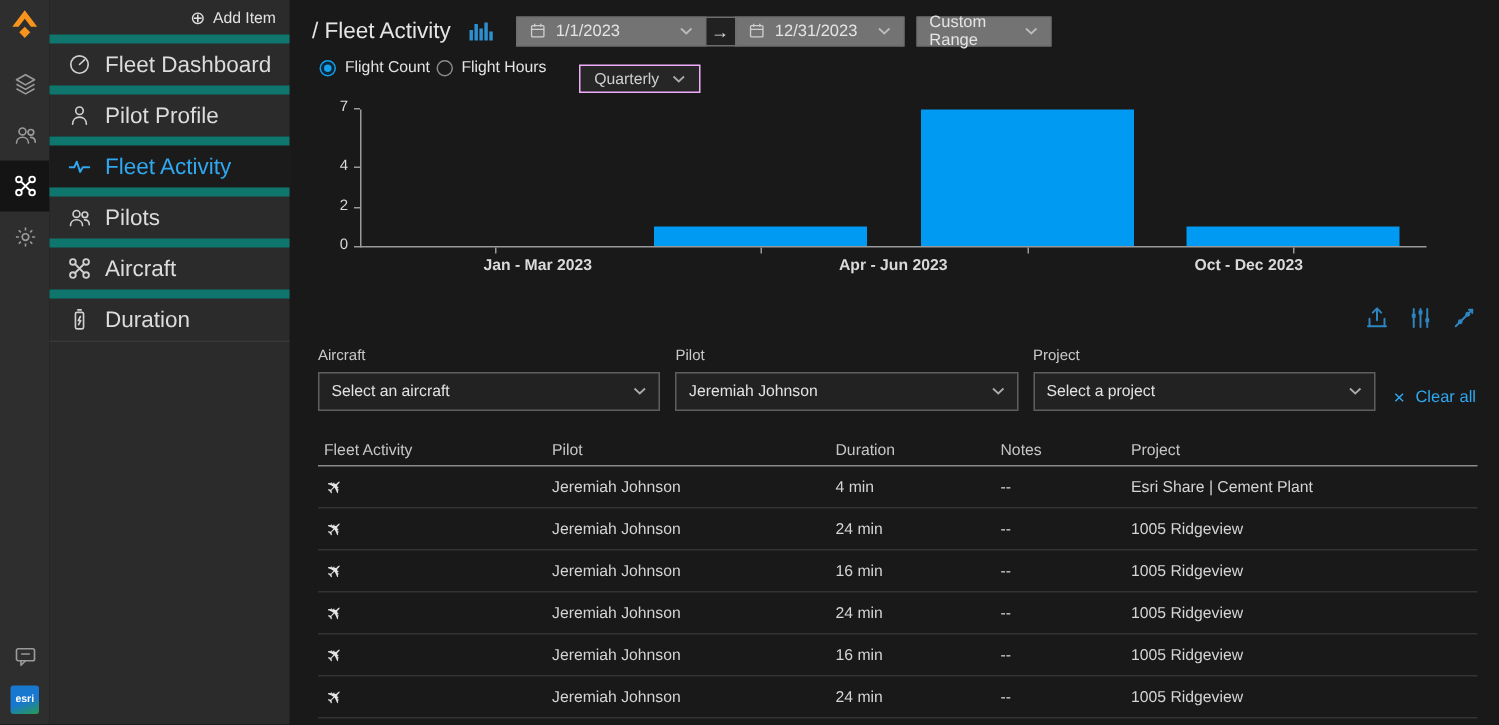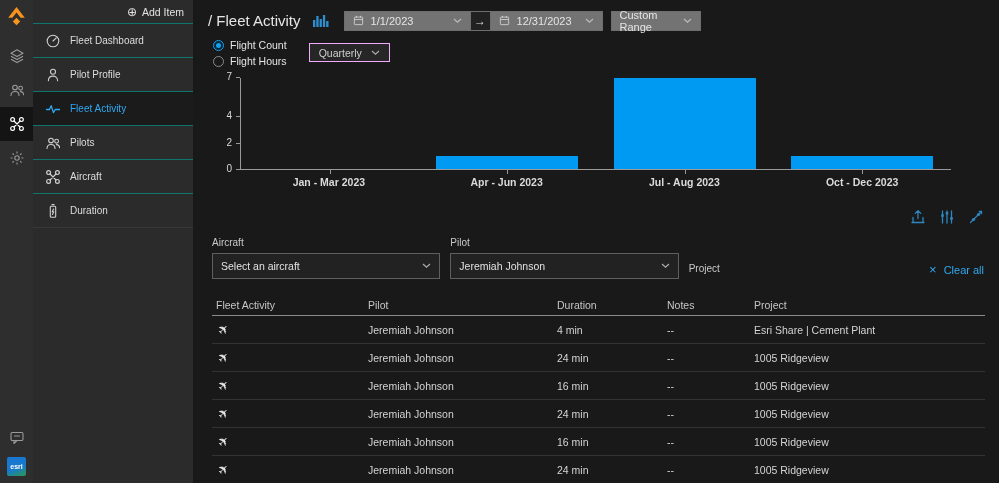--- a/index.html
+++ b/index.html
@@ -18,39 +18,39 @@
   .logo-tile { width: 33px; height: 33px; display: flex; align-items: center; justify-content: center; margin-bottom: 6px; cursor: pointer; }
   .rail-item { width: 33px; height: 34px; display: flex; align-items: center; justify-content: center; color: #9a9a9a; cursor: pointer; }
   .rail-item.active { background: #141414; color: #ffffff; }
   .rail-bottom { margin-top: auto; display: flex; flex-direction: column; align-items: center; gap: 12px; padding-bottom: 7px; }
   .esri-logo { width: 19px; height: 19px; background: linear-gradient(160deg,#1878cf 55%, #2a9a4f 100%); color: #fff; font-size: 7px; font-weight: bold; display: flex; align-items: center; justify-content: center; border-radius: 2px; cursor: pointer; }
 
   
   .sidebar { width: 160px; background: #2b2b2b; flex-shrink: 0; }
   .add-item { height: 23px; display: flex; align-items: center; justify-content: flex-end; gap: 5px; padding: 0 9px; font-size: 10.5px; color: #e2e2e2; cursor: pointer; }
   .add-item .plus { font-size: 12px; line-height: 1; color: #e2e2e2; }
-  .menu-item { height: 34px; display: flex; align-items: center; gap: 9px; padding: 0 12px; border-top: 1px solid #0f766e; color: #dcdcdc; font-size: 10px; cursor: pointer; }
+  .menu-item { height: 34px; display: flex; align-items: center; gap: 9px; padding: 0 12px; border-top: 6px solid #0f766e; color: #dcdcdc; font-size: 15px; cursor: pointer; }
   .menu-item .mi-icon { width: 16px; height: 16px; color: #cfcfcf; flex-shrink: 0; }
   .menu-item.selected { background: #1b1b1b; color: #2fa8ef; }
   .menu-item.selected .mi-icon { color: #2fa8ef; }
   .sidebar-end { border-top: 1px solid #383838; }
 
   
   .main { flex: 1; padding: 0 14px 0 15px; min-width: 0; }
 
   .header-row { display: flex; align-items: center; margin-top: 10px; height: 21px; }
   .title { font-size: 15px; color: #e5e5e5; font-weight: 400; white-space: nowrap; }
   .title-icon { margin-left: 11px; margin-right: 15px; }
   .date-box { display: flex; align-items: center; gap: 7px; background: #737373; border: 1px solid #6e6e6e; height: 20px; padding: 0 8px; font-size: 11px; color: #e4e4e4; cursor: pointer; }
   .date-box .chev { margin-left: auto; color: #bbb; }
   .arrow-box { width: 21px; height: 20px; border: 1px solid #6e6e6e; border-left: none; border-right: none; background: #212121; display: flex; align-items: center; justify-content: center; color: #ddd; font-size: 12px; cursor: pointer; border: 1px solid #6e6e6e; margin: 0 -1px; }
   .range-box { margin-left: 8px; width: 90px; gap: 20px; }
 
   .controls-row { display: flex; align-items: flex-start; margin-top: 8px; gap: 22px; }
-  .radio-col { display: flex; flex-direction: column; gap: 4px; padding-left: 5px; align-items: flex-end; }
+  .radio-col { display: flex; flex-direction: row; gap: 4px; padding-left: 5px; align-items: flex-end; }
   .radio-opt { display: flex; align-items: center; gap: 6px; font-size: 10.5px; color: #e4e4e4; cursor: pointer; }
   .radio { width: 11px; height: 11px; border-radius: 50%; border: 1px solid #8a8a8a; flex-shrink: 0; position: relative; background: transparent; }
   .radio.checked { border: 1.5px solid #14a0ec; background: #0b2636; }
   .radio.checked::after { content: ''; position: absolute; inset: 2px; border-radius: 50%; background: #14a0ec; }
   .interval-btn { display: flex; align-items: center; gap: 9px; border: 1px solid #f0abfc; background: #262626; height: 19px; padding: 0 9px; font-size: 10.5px; color: #cfcfcf; cursor: pointer; margin-top: 4px; }
 
   
   .chart { margin: 11px 34px 0 4px; }
   .chart-body { display: flex; }
   .chart-yaxis { width: 28px; position: relative; height: 92px; flex-shrink: 0; }
@@ -305,21 +305,20 @@
           </div>
           <div class="slot">
             <span class="xtick"></span>
             <div class="bar" style="height: 14.2857%; background: rgb(0, 154, 242);"></div>
           </div>
         </div>
     </div>
     <div class="chart-xlabels">
         <div>Jan - Mar 2023</div>
         <div>Apr - Jun 2023</div>
-        <div>Jul - Aug 2023</div>
         <div>Oct - Dec 2023</div>
       </div>
   </div>
 
   <div class="toolbar-row">
     <span class="tb-icon">
       <svg width="16" height="16" viewBox="0 0 16 16" fill="none" stroke="currentColor" stroke-width="1.3" stroke-linecap="round" stroke-linejoin="round">
         <path d="M8 9.5 V1.8 M5.2 4.4 L8 1.6 L10.8 4.4"></path>
         <path d="M3 8.5 v5 h10 v-5"></path>
         <path d="M2 13.5 h1 M13 13.5 h1"></path>
@@ -361,20 +360,28 @@
         <span>Jeremiah Johnson</span>
         <span class="chev">
           <svg width="9" height="6" viewBox="0 0 9 6" fill="none" stroke="currentColor" stroke-width="1.2">
               <polyline points="1,1 4.5,4.3 8,1"></polyline>
             </svg>
         </span>
       </div>
     </div>
     <div class="filter">
       <div class="filter-label">Project</div>
+      <div class="select-box">
+        <span>Select a project</span>
+        <span class="chev">
+          <svg width="9" height="6" viewBox="0 0 9 6" fill="none" stroke="currentColor" stroke-width="1.2">
+              <polyline points="1,1 4.5,4.3 8,1"></polyline>
+            </svg>
+        </span>
+      </div>
     </div>
     <div class="clear-all">
       <span class="x">×</span>
       <span>Clear all</span>
     </div>
   </div>
 
   <div class="table">
     <div class="tgrid thead">
       <div>Fleet Activity</div>

